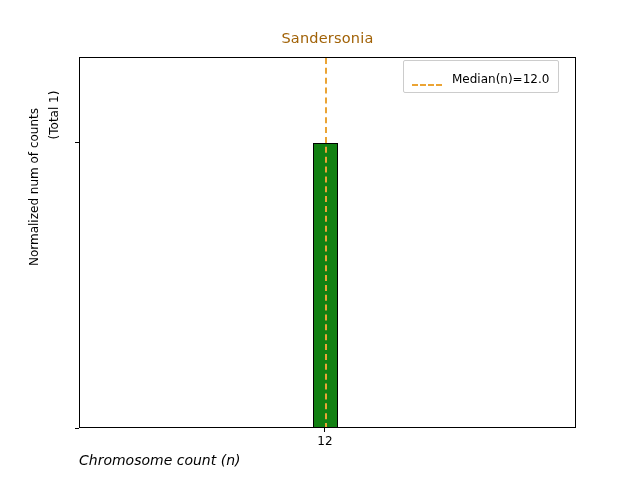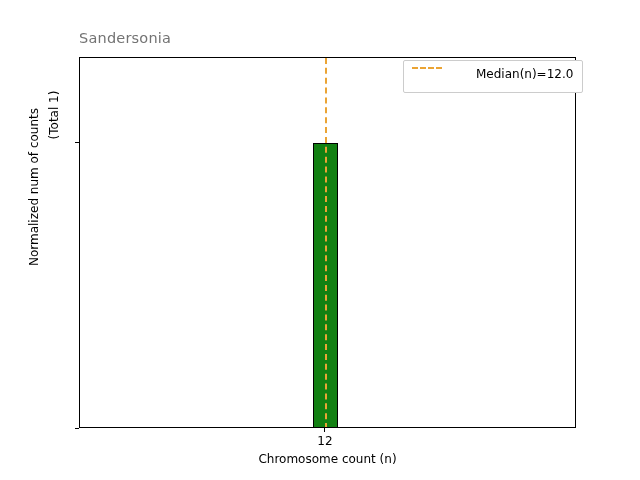--- a/index.html
+++ b/index.html
@@ -6,21 +6,21 @@
   body{
     width:640px;height:480px;background:#ffffff;
     font-family:"DejaVu Sans","Liberation Sans",sans-serif;
     overflow:hidden;position:relative;
   }
   #figure{position:absolute;left:0;top:0;width:640px;height:480px;background:#ffffff;}
 
   
   #chart-title{
     position:absolute;left:79px;top:30px;width:497px;
-    text-align:left;font-size:14.5px;color:#737373;
+    text-align:center;font-size:14.5px;color:#a16207;
     letter-spacing:.2px;
   }
 
   
   #plot-area{
     position:absolute;left:79px;top:57px;width:497px;height:371px;
     border:1.25px solid #000000;box-sizing:border-box;background:transparent;
   }
   #plot-inner{position:absolute;left:0;top:0;right:0;bottom:0;overflow:hidden;}
 
@@ -51,31 +51,31 @@
   .ytick-mark{position:absolute;width:4px;height:1.25px;background:#000000;}
 
   
   .xtick-mark{position:absolute;width:1.25px;height:4px;background:#000000;}
   .xtick-label{
     position:absolute;width:60px;text-align:center;
     font-size:12px;color:#000000;
   }
   #xlabel{
     position:absolute;left:79px;top:452px;width:497px;
-    text-align:center;font-size:12px;color:#000000;
+    font-size:14px;color:#000000;font-style:italic;
   }
 
   
   #legend{
     position:absolute;left:403px;top:60px;
     border:0.9px solid #cccccc;background:#ffffff;
     border-radius:2px;padding:6px 9px 6px 8px;
     box-sizing:border-box;
   }
-  .legend-row{display:flex;align-items:flex-start;height:19px;gap:24px;}
+  .legend-row{display:flex;align-items:flex-end;height:19px;}
   .legend-swatch{
     width:30px;height:0;border-top:2.4px dashed #eba434;
     margin-right:10px;flex:0 0 30px;
   }
   .legend-swatch.blank{border-top:none;}
   .legend-text{font-size:12px;color:#000000;white-space:nowrap;}
 </style>
 </head>
 <body>
 

